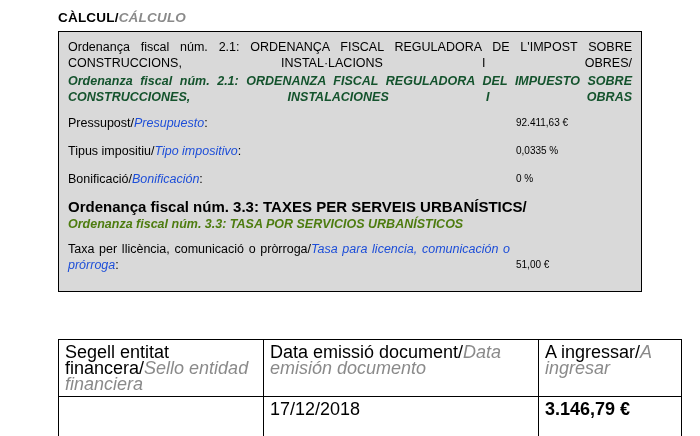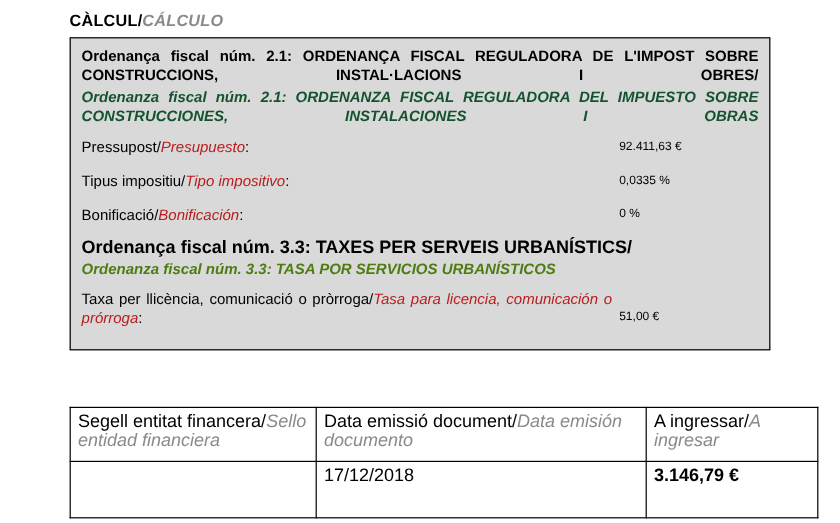--- a/index.html
+++ b/index.html
@@ -40,21 +40,21 @@
     left: 58px;
     top: 31px;
     width: 584px;
     background: #d9d9d9;
     border: 1px solid #000000;
     box-sizing: border-box;
     padding: 7px 9px 6px 9px;
   }
   .title-ca {
     font-size: 12.5px;
-    font-weight: bold;
+    font-weight: normal;
     line-height: 16px;
     text-align: justify;
     text-align-last: justify;
     margin: 0 0 2px 0;
   }
   .title-es {
     font-size: 12.5px;
     font-weight: bold;
     font-style: italic;
     color: #14532d;
@@ -68,21 +68,21 @@
     align-items: flex-start;
     margin-bottom: 12px;
   }
   .row .label {
     flex: 0 0 448px;
     font-size: 12.5px;
     line-height: 16px;
   }
   .row .label .es {
     font-style: italic;
-    color: #b91c1c;
+    color: #1d4ed8;
   }
   .row .value {
     flex: 1 1 auto;
     font-size: 10px;
     line-height: 16px;
     text-align: left;
   }
 
   .subtitle-ca {
     font-size: 15px;
@@ -115,21 +115,21 @@
     position: absolute;
     left: 58px;
     top: 339px;
     width: 584px;
     border-collapse: collapse;
     table-layout: fixed;
   }
   .bottom-table td {
     border: 1px solid #000000;
     vertical-align: top;
-    font-size: 15px;
+    font-size: 18px;
     line-height: 16px;
     padding: 4px 6px;
   }
   .bottom-table .c1 { width: 192px; }
   .bottom-table .c2 { width: 262px; }
   .bottom-table .c3 { width: 130px; }
   .bottom-table .es {
     font-style: italic;
     color: #8a8a8a;
   }

